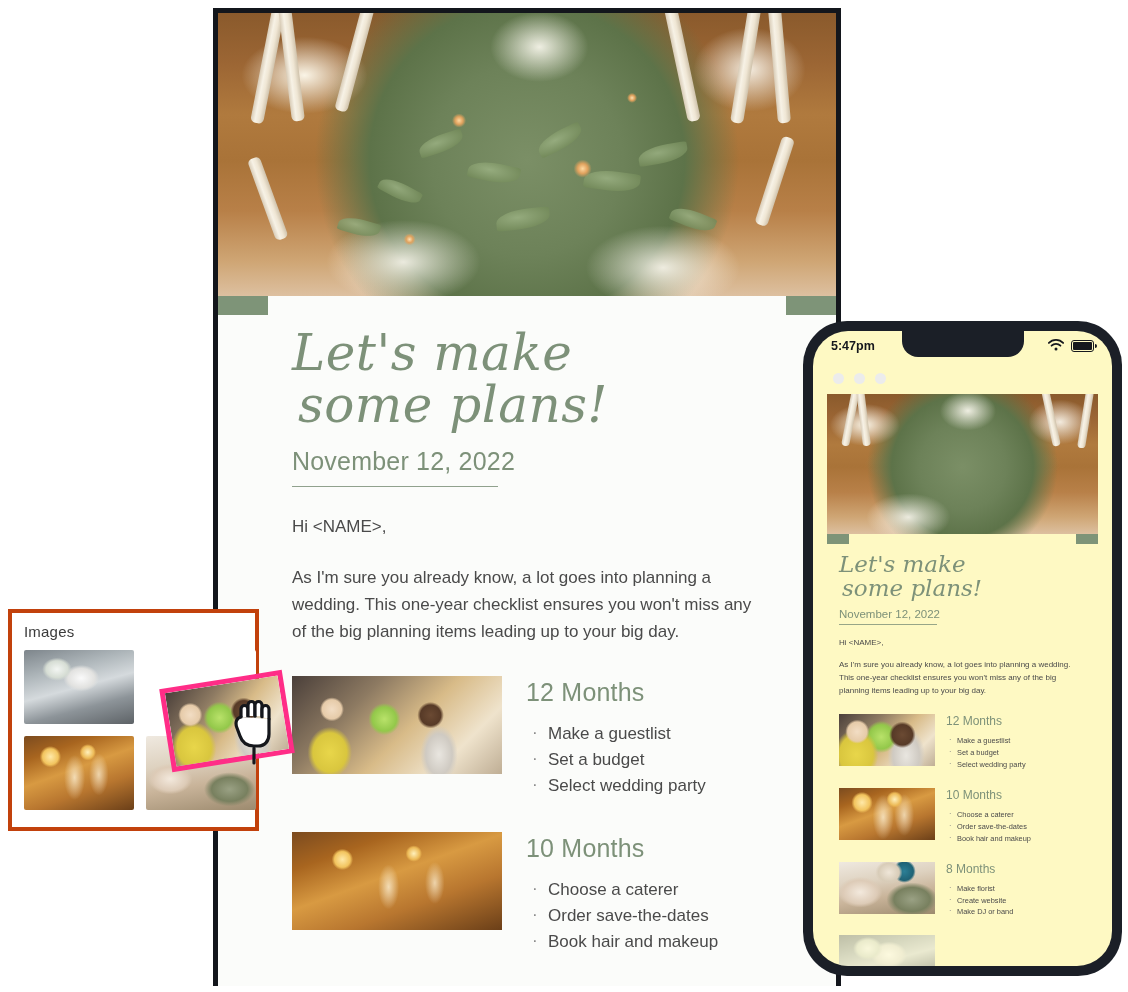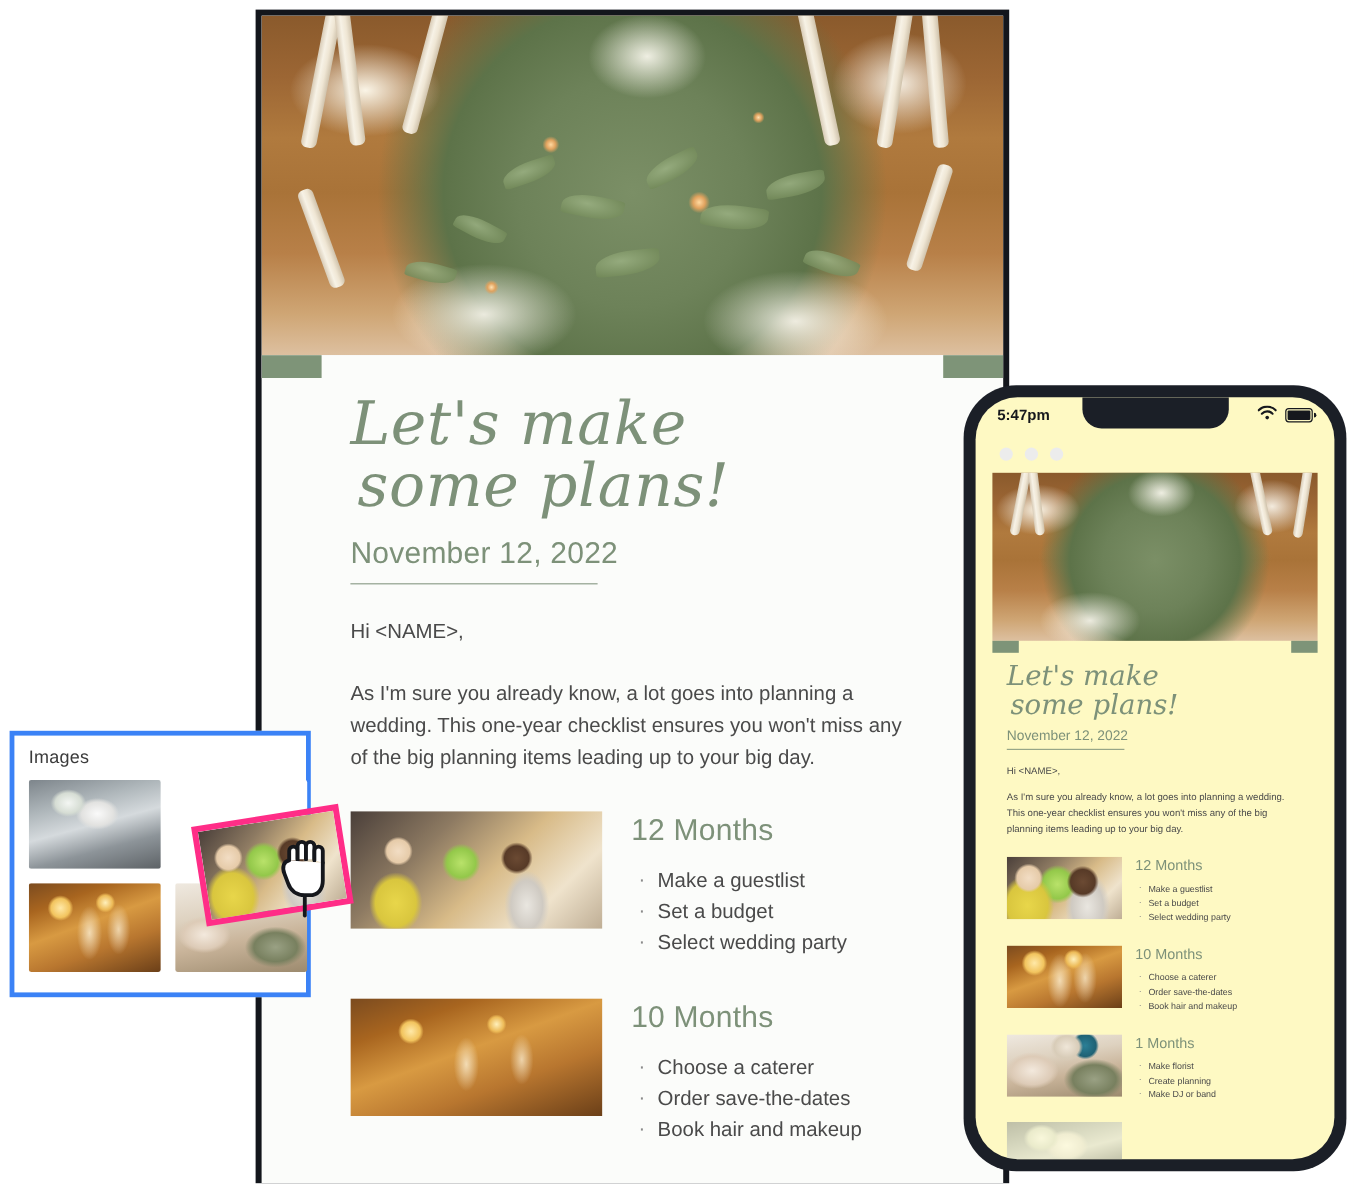--- a/index.html
+++ b/index.html
@@ -164,21 +164,21 @@
       radial-gradient(ellipse 22px 16px at 52% 38%, #fafafa 0%, #e2e2e0 60%, rgba(226,226,224,0) 82%),
       linear-gradient(165deg, #7d858b 0%, #aeb6ba 28%, #d5dadd 50%, #8d9499 72%, #5d6266 100%);
   }
 
   
   .images-panel {
     position: absolute;
     left: 8px; top: 609px;
     width: 251px; height: 222px;
     background: #ffffff;
-    border: 4px solid #3b82f6;
+    border: 4px solid #c2410c;
     z-index: 5;
   }
   .images-title {
     font-size: 15px; color: #3b3b3b;
     padding: 10px 0 0 12px;
     letter-spacing: .2px;
   }
   .images-grid {
     position: relative;
     margin: 10px 12px 0 12px;
@@ -490,24 +490,24 @@
                   <li>Book hair and makeup</li>
                 </ul>
               </div>
             </div>
 
             <div class="p-section">
               <div class="p-thumb">
                   <div class="ph-florist"></div>
                 </div>
               <div>
-                <div class="p-head">1 Months</div>
+                <div class="p-head">8 Months</div>
                 <ul class="p-list">
                   <li>Make florist</li>
-                  <li>Create planning</li>
+                  <li>Create website</li>
                   <li>Make DJ or band</li>
                 </ul>
               </div>
             </div>
 
             <div class="p-section p-fade">
               <div class="p-thumb">
                   <div class="ph-car"></div>
                 </div>
               <div></div>

